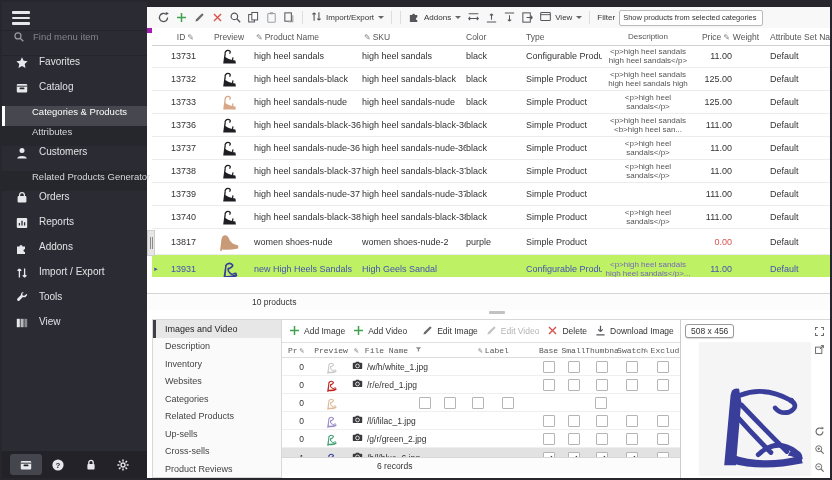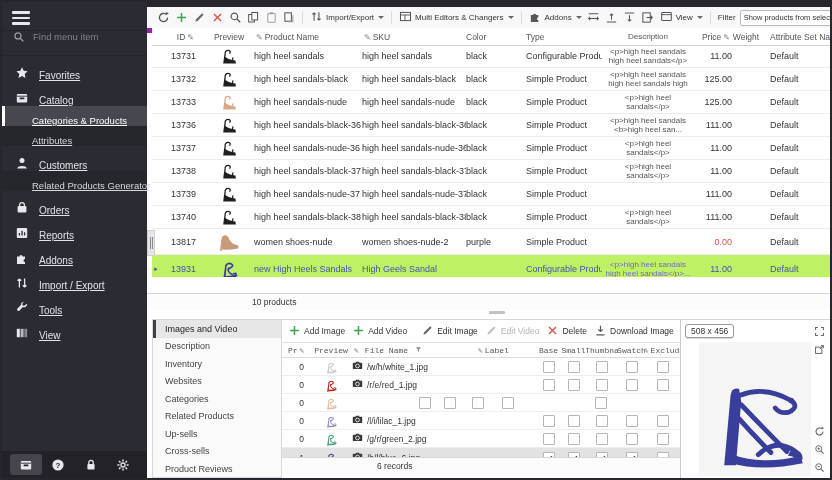--- a/index.html
+++ b/index.html
@@ -2,21 +2,21 @@
 <html><head>
 <meta charset="utf-8">
 <style>
   html,body{margin:0;padding:0;background:#9a9aa0;}
   .app{position:relative;width:832px;height:480px;background:#fff;font-family:"Liberation Sans",sans-serif;overflow:hidden;box-sizing:border-box;border:2px solid #26262c;color:#333;}
   
   .sidebar{position:absolute;left:0;top:0;width:145px;height:100%;background:#2b2b33;color:#e2e2e6;z-index:3;}
   .hamb{margin:9px 0 0 10px;width:18px;cursor:pointer;}
   .hamb div{height:2.5px;background:#e8e8ec;margin:0 0 3px 0;border-radius:1px;}
   .ssearch{display:flex;height:24px;margin-top:5px;padding:0 11px;gap:8px;color:#83838b;font-size:9.5px;border-top:1px solid #24242b;border-bottom:1px solid #24242b;}
-  .mi{display:flex;align-items:flex-end;gap:10px;height:25px;padding:0 12px;font-size:10px;cursor:pointer;text-decoration:underline;}
+  .mi{display:flex;align-items:flex-start;gap:10px;height:25px;padding:0 12px;font-size:10px;cursor:pointer;}
   .mi.sub{padding-left:30px;background:#26262d;height:20px;font-size:9.5px;color:#d6d6db;}
   .mi.sel{background:#47474f;border-left:3px solid #fff;padding-left:27px;color:#fff;}
   .micon{width:15px;height:15px;display:flex;align-items:center;justify-content:center;}
   .mlabel{white-space:nowrap;}
   .sbottom{position:absolute;bottom:0;left:0;right:0;height:27px;background:#222228;display:flex;align-items:center;padding:0 8px;gap:0;}
   .sbi{flex:1;display:flex;align-items:center;justify-content:center;height:21px;cursor:pointer;}
   .sbi.active{background:#45454e;border-radius:3px;max-width:34px;}
   
   .main{position:absolute;left:145px;top:0;right:0;bottom:0;background:#fff;}
   .topstrip{position:absolute;top:0;left:0;right:0;height:5px;background:#26262c;}
@@ -267,28 +267,20 @@
         </span>
       <span class="tsep"></span>
       <span class="tbtn">
         <span><svg width="13" height="13" viewBox="0 0 14 14" xmlns="http://www.w3.org/2000/svg">
               <path d="M4.4 11.6V3M4.4 3L2.6 4.8M4.4 3l1.8 1.8M9.6 2.4V11M9.6 11l-1.8-1.8M9.6 11l1.8-1.8" stroke="#55565c" stroke-width="1.2" fill="none"></path>
             </svg></span>
         <span>Import/Export</span>
           <span class="caret"></span>
       </span>
       <span class="tsep"></span>
-      <span class="tbtn">
-        <span><svg width="13" height="13" viewBox="0 0 14 14" xmlns="http://www.w3.org/2000/svg">
-              <rect x="1.6" y="2.6" width="10.8" height="8.8" fill="none" stroke="#55565c" stroke-width="1.1"></rect>
-              <path d="M1.6 5.4h10.8M6.4 5.4v6" stroke="#55565c" stroke-width="1"></path>
-            </svg></span>
-        <span>Multi Editors &amp; Changers</span>
-          <span class="caret"></span>
-      </span>
       <span class="tsep"></span>
       <span class="tbtn">
         <span><svg width="13" height="13" viewBox="0 0 14 14" xmlns="http://www.w3.org/2000/svg">
               <path d="M2 5.5h2.5a1.5 1.5 0 1 1 3 0H10v2.5a1.5 1.5 0 1 0 0 3V13H2z" fill="#55565c"></path>
             </svg></span>
         <span>Addons</span>
           <span class="caret"></span>
       </span>
       <span id="tb-gridicons" style="display:flex;gap:2px;">
           <span class="ib">

